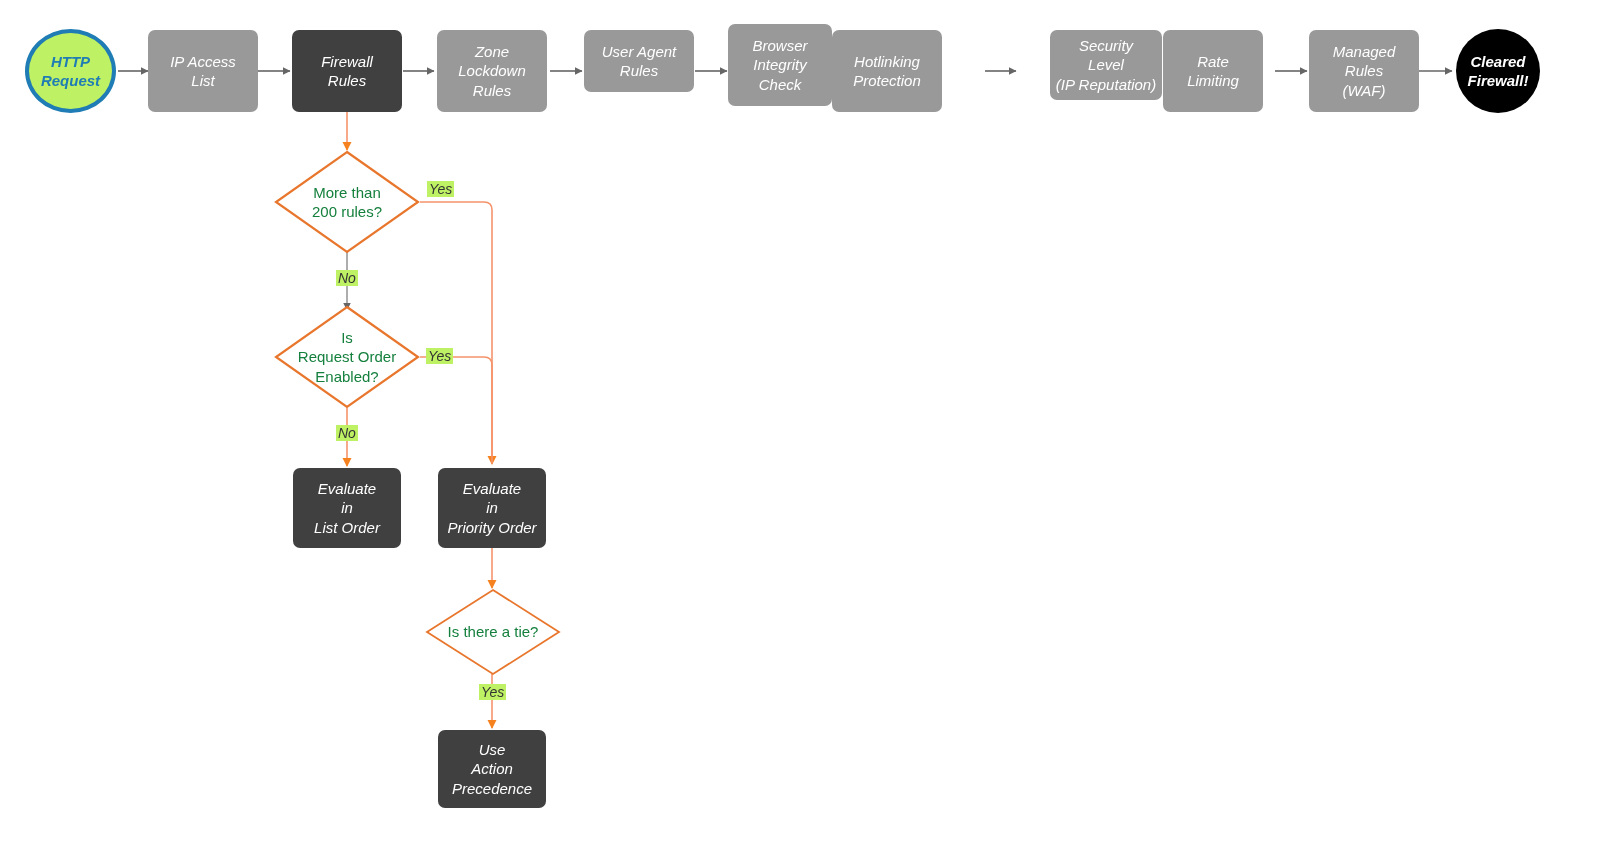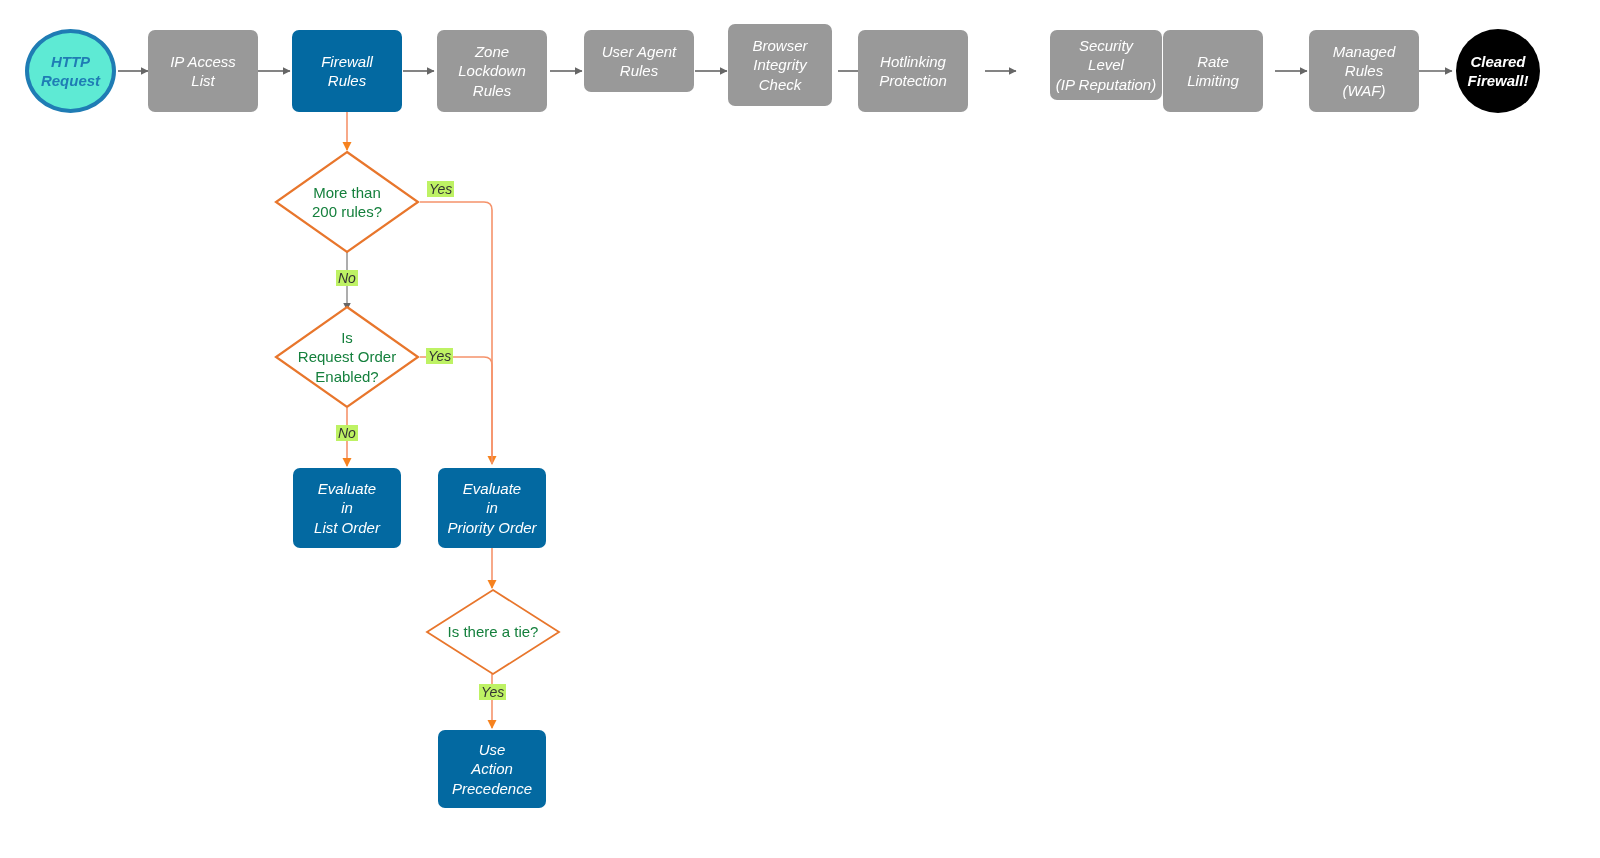--- a/index.html
+++ b/index.html
@@ -38,30 +38,30 @@
     line-height: 1.28;
   }
 
   .box {
     border-radius: 7px;
     color: #ffffff;
     font-style: italic;
     font-size: 15px;
   }
   .box.gray   { background: #999999; }
-  .box.orange { background: #0369a1; }
+  .box.orange { background: #404040; }
 
   .circle {
     border-radius: 50%;
     font-style: italic;
     font-weight: bold;
     font-size: 15px;
   }
   .circle.outline {
-    background: #5eead4;
+    background: #bef264;
     border: 4px solid #1F7CB4;
     color: #1F7CB4;
   }
   .circle.filled {
     background: #000000;
     color: #ffffff;
   }
 
   .diamond-wrap {
     position: absolute;
@@ -177,21 +177,21 @@
     <span>User Agent
 Rules</span>
   </div>
 
   <div class="node box gray" style="left:728px; top:24px; width:104px; height:82px;">
     <span>Browser
 Integrity
 Check</span>
   </div>
 
-  <div class="node box gray" style="left:858px; top:30px; width:110px; height:82px;">
+  <div class="node box gray" style="left:832px; top:30px; width:110px; height:82px;">
     <span>Hotlinking
 Protection</span>
   </div>
 
   <div class="node box gray" style="left:1018px; top:30px; width:112px; height:70px;margin-left:32px;">
     <span>Security
 Level
 (IP Reputation)</span>
   </div>
 

